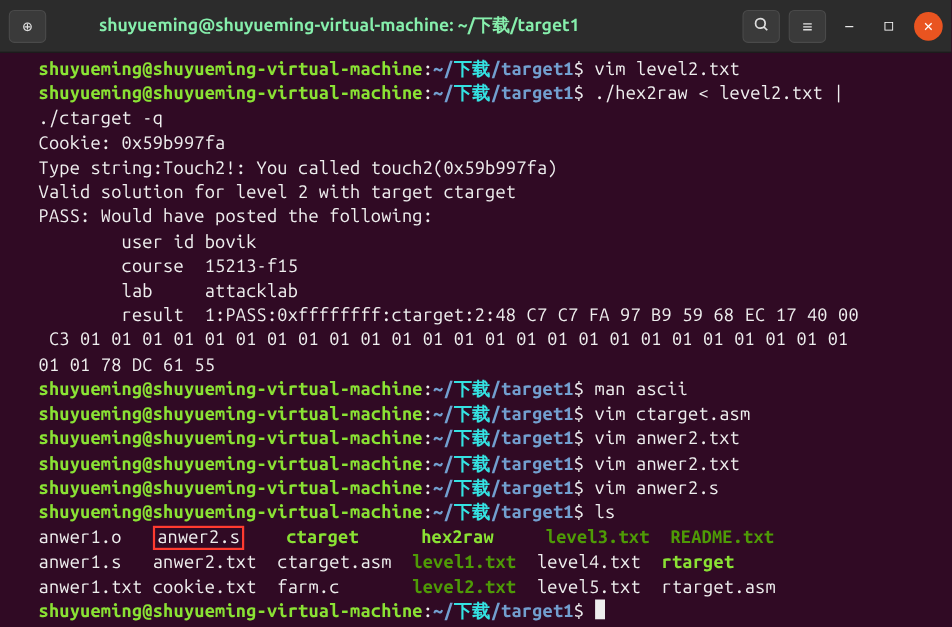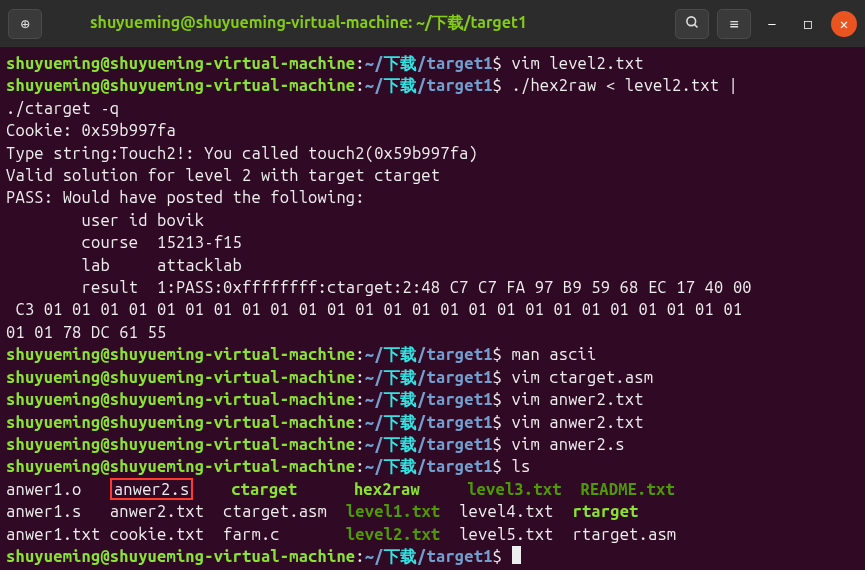--- a/index.html
+++ b/index.html
@@ -19,21 +19,21 @@
     width: 34px; height: 30px;
     background: #3a3a3a;
     border: 1px solid #4a4a4a;
     border-radius: 5px;
     display: flex; align-items: center; justify-content: center;
     color: #ddd;
     font-size: 15px;
   }
   .tb-title {
     flex: 1;
-    color: #84cc16;
+    color: #86efac;
     font-weight: bold;
     font-size: 16px;
     font-family: "Ubuntu", sans-serif;
     text-align: left;
     padding-left: 40px;
   }
   .tb-right { display: flex; align-items: center; gap: 10px; }
   .tb-winbtn {
     width: 26px; height: 26px;
     display: flex; align-items: center; justify-content: center;
@@ -50,20 +50,21 @@
     font-weight: bold;
   }
   
   .terminal {
     padding: 4px 6px;
     font-size: 16.5px;
     line-height: 22.4px;
     white-space: pre;
     color: #eee;
     letter-spacing: 0.2px;
+    margin-left: 29px;
   }
   .g  { color: #8ae234; font-weight: bold; }   
   .b  { color: #729fcf; font-weight: bold; }   
   .w  { color: #eee; }                          
   .c  { color: #34e2e2; font-weight: bold; }   
   .dg { color: #4e9a06; font-weight: bold; }   
   .hl {
     border: 2px solid #ff3b30;
     padding: 0 2px;
     display: inline-block;

